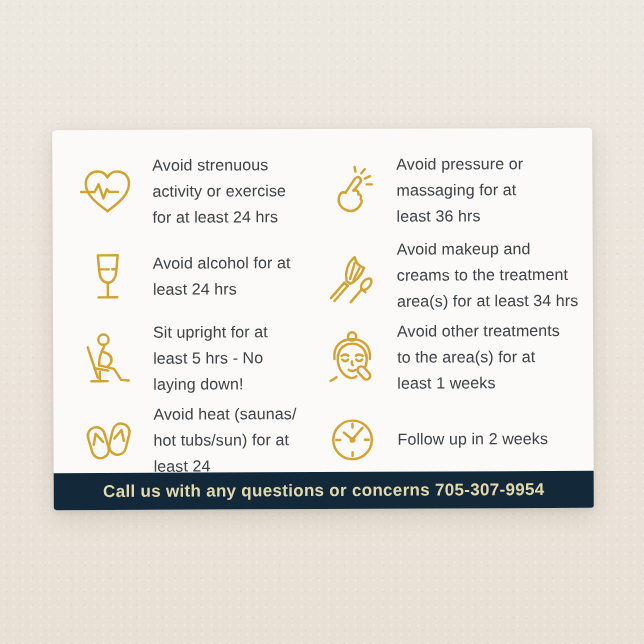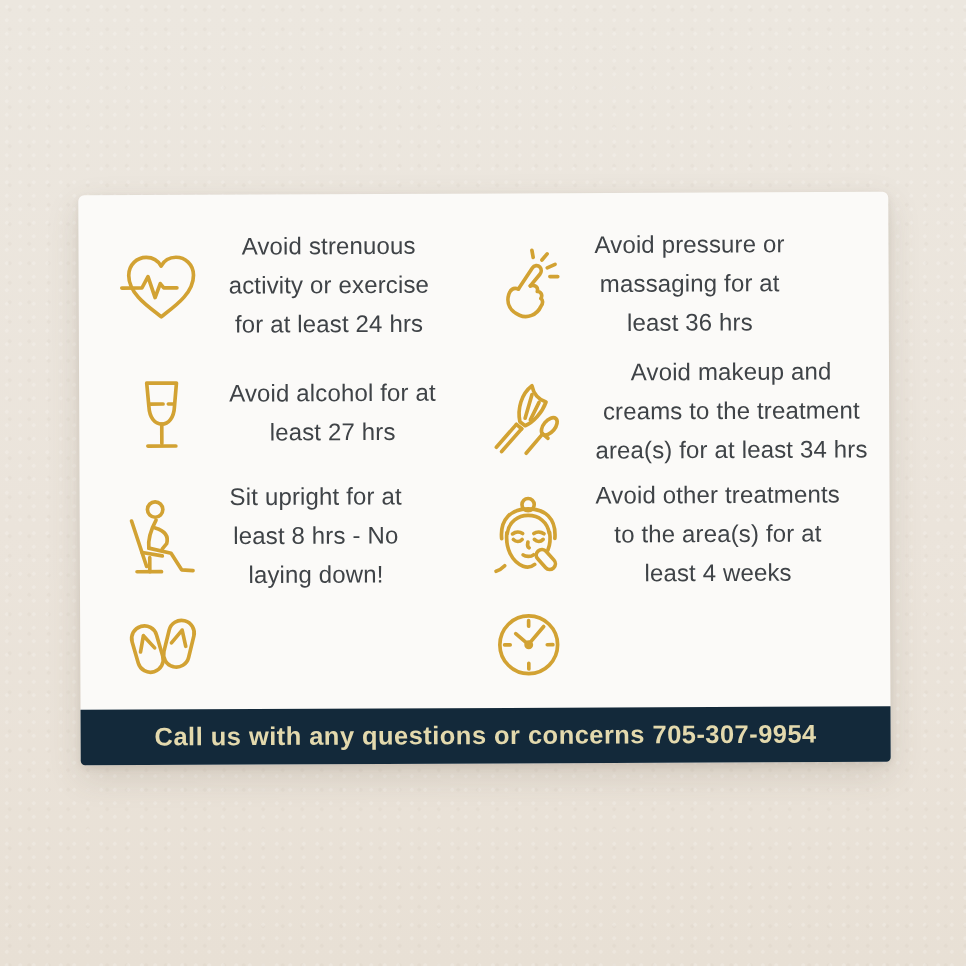--- a/index.html
+++ b/index.html
@@ -40,21 +40,21 @@
     display:flex; align-items:center; justify-content:center;
   }
   .icon-box svg{width:56px; height:56px; display:block;}
   .icon-box svg *{
     fill:none; stroke:var(--gold); stroke-width:2.1;
     stroke-linecap:round; stroke-linejoin:round;
   }
   .item-text{
     white-space:pre-line;
     color:var(--ink);
-    font-size:16px; line-height:26px; letter-spacing:0.1px;text-align:center;
+    font-size:16px; line-height:26px; letter-spacing:0.1px;
   }
   .footer-bar{
     position:absolute; left:0; right:0; bottom:0; height:37px;
     background:var(--navy);
     border-radius:0 0 3px 3px;
     display:flex; align-items:center; justify-content:center;
   }
   .footer-text{
     color:var(--footer-ink);
     font-size:17px; font-weight:600; letter-spacing:0.3px;
@@ -82,54 +82,57 @@
       <span class="icon-box">
         <svg viewBox="0 0 48 48" aria-hidden="true">
           <path d="M15.5 5.5 H32.5 L31.3 19 C31 25.5 27.8 29 24 29 C20.2 29 17 25.5 16.7 19 Z"></path>
           <line x1="17.6" y1="17.5" x2="24.8" y2="17.5"></line>
           <line x1="27.8" y1="17.5" x2="30.6" y2="17.5"></line>
           <line x1="24" y1="29" x2="24" y2="40"></line>
           <line x1="16" y1="41.5" x2="32" y2="41.5"></line>
         </svg>
       </span>
       <span class="item-text">Avoid alcohol for at
-least 27 hrs</span>
+least 24 hrs</span>
     </div>
 
     <div class="care-item">
       <span class="icon-box">
         <svg viewBox="0 0 48 48" aria-hidden="true">
           <circle cx="20" cy="7.5" r="4.4"></circle>
           <line x1="6.5" y1="14" x2="15" y2="40"></line>
           <path d="M20.5 13.5 C17.5 19 15.8 24.5 16.3 29.5"></path>
           <path d="M20 18 C25 19.5 27.8 22.5 26.5 27 L24 30"></path>
           <path d="M16.3 29.5 L29 32.5 L35 42 L41.5 42.5"></path>
           <path d="M12.5 32 L24 34"></path>
           <line x1="16.8" y1="35" x2="16.8" y2="43"></line>
           <line x1="9.5" y1="43" x2="23.5" y2="43"></line>
         </svg>
       </span>
       <span class="item-text">Sit upright for at
-least 8 hrs - No
+least 5 hrs - No
 laying down!</span>
     </div>
 
     <div class="care-item">
       <span class="icon-box">
         <svg viewBox="0 0 48 48" aria-hidden="true">
           <g transform="rotate(-16 15.2 25.5)">
             <rect x="8" y="12" width="14.5" height="27" rx="7.2"></rect>
             <path d="M15.2 17.5 L11 26 M15.2 17.5 L19.4 26"></path>
           </g>
           <g transform="rotate(14 33.2 22.5)">
             <rect x="26" y="9" width="14.5" height="27" rx="7.2"></rect>
             <path d="M33.2 14.5 L29 23 M33.2 14.5 L37.4 23"></path>
           </g>
         </svg>
       </span>
+      <span class="item-text">Avoid heat (saunas/
+hot tubs/sun) for at
+least 24</span>
     </div>
 
     <div class="care-item">
       <span class="icon-box">
         <svg viewBox="0 0 48 48" aria-hidden="true">
           <path d="M19 25.5 L27 13.5 C28 12 30.2 11.8 31.3 13 C32.4 14.2 32.3 16 31.2 17.3 L25.8 23.8"></path>
           <path d="M25.8 23.8 C28.5 23 30.5 24.5 29.8 27 C31.8 27 33 29 31.8 31 C33 31.8 33.2 33.8 31.8 35.5 C29.5 40.5 24 42.5 19.5 40.5 C14.5 38.3 11.8 34 13.5 28.5 C14.6 25.3 16.8 24.8 19 25.5"></path>
           <path d="M27.5 7.5 L26.8 3.5"></path>
           <path d="M32.5 9 L35.5 5.5"></path>
           <path d="M35.5 13.5 L40 11.5"></path>
@@ -173,36 +176,37 @@
           <path d="M15 22.3 C16.8 21 19.2 21 20.8 22.1"></path>
           <path d="M27.2 22.1 C28.8 21 31.2 21 33 22.3"></path>
           <path d="M23.8 27 C23.4 28.8 23.4 29.8 24.5 30.3"></path>
           <path d="M21 34.3 C22.5 35.5 25.5 35.5 27 34.3"></path>
           <rect x="30.8" y="30.5" width="6.4" height="13" rx="3.1" transform="rotate(-42 34 37)"></rect>
           <path d="M10.5 40.5 C9 42 7.5 43 5.5 43.6"></path>
         </svg>
       </span>
       <span class="item-text">Avoid other treatments
 to the area(s) for at
-least 4 weeks</span>
+least 1 weeks</span>
     </div>
 
     <div class="care-item">
       <span class="icon-box">
         <svg viewBox="0 0 48 48" aria-hidden="true">
           <circle cx="24" cy="24" r="16.5"></circle>
           <line x1="24" y1="10.2" x2="24" y2="13.4"></line>
           <line x1="24" y1="34.6" x2="24" y2="37.8"></line>
           <line x1="10.2" y1="24" x2="13.4" y2="24"></line>
           <line x1="34.6" y1="24" x2="37.8" y2="24"></line>
           <line x1="24" y1="23.6" x2="32.6" y2="13.6"></line>
           <line x1="23.6" y1="23.6" x2="16.6" y2="17.6"></line>
           <circle cx="24" cy="24" r="1.5"></circle>
         </svg>
       </span>
+      <span class="item-text">Follow up in 2 weeks</span>
     </div>
 
   </div>
 
   <div class="footer-bar">
     <span class="footer-text">Call us with any questions or concerns 705-307-9954</span>
   </div>
 </div>
 
 </body></html>

